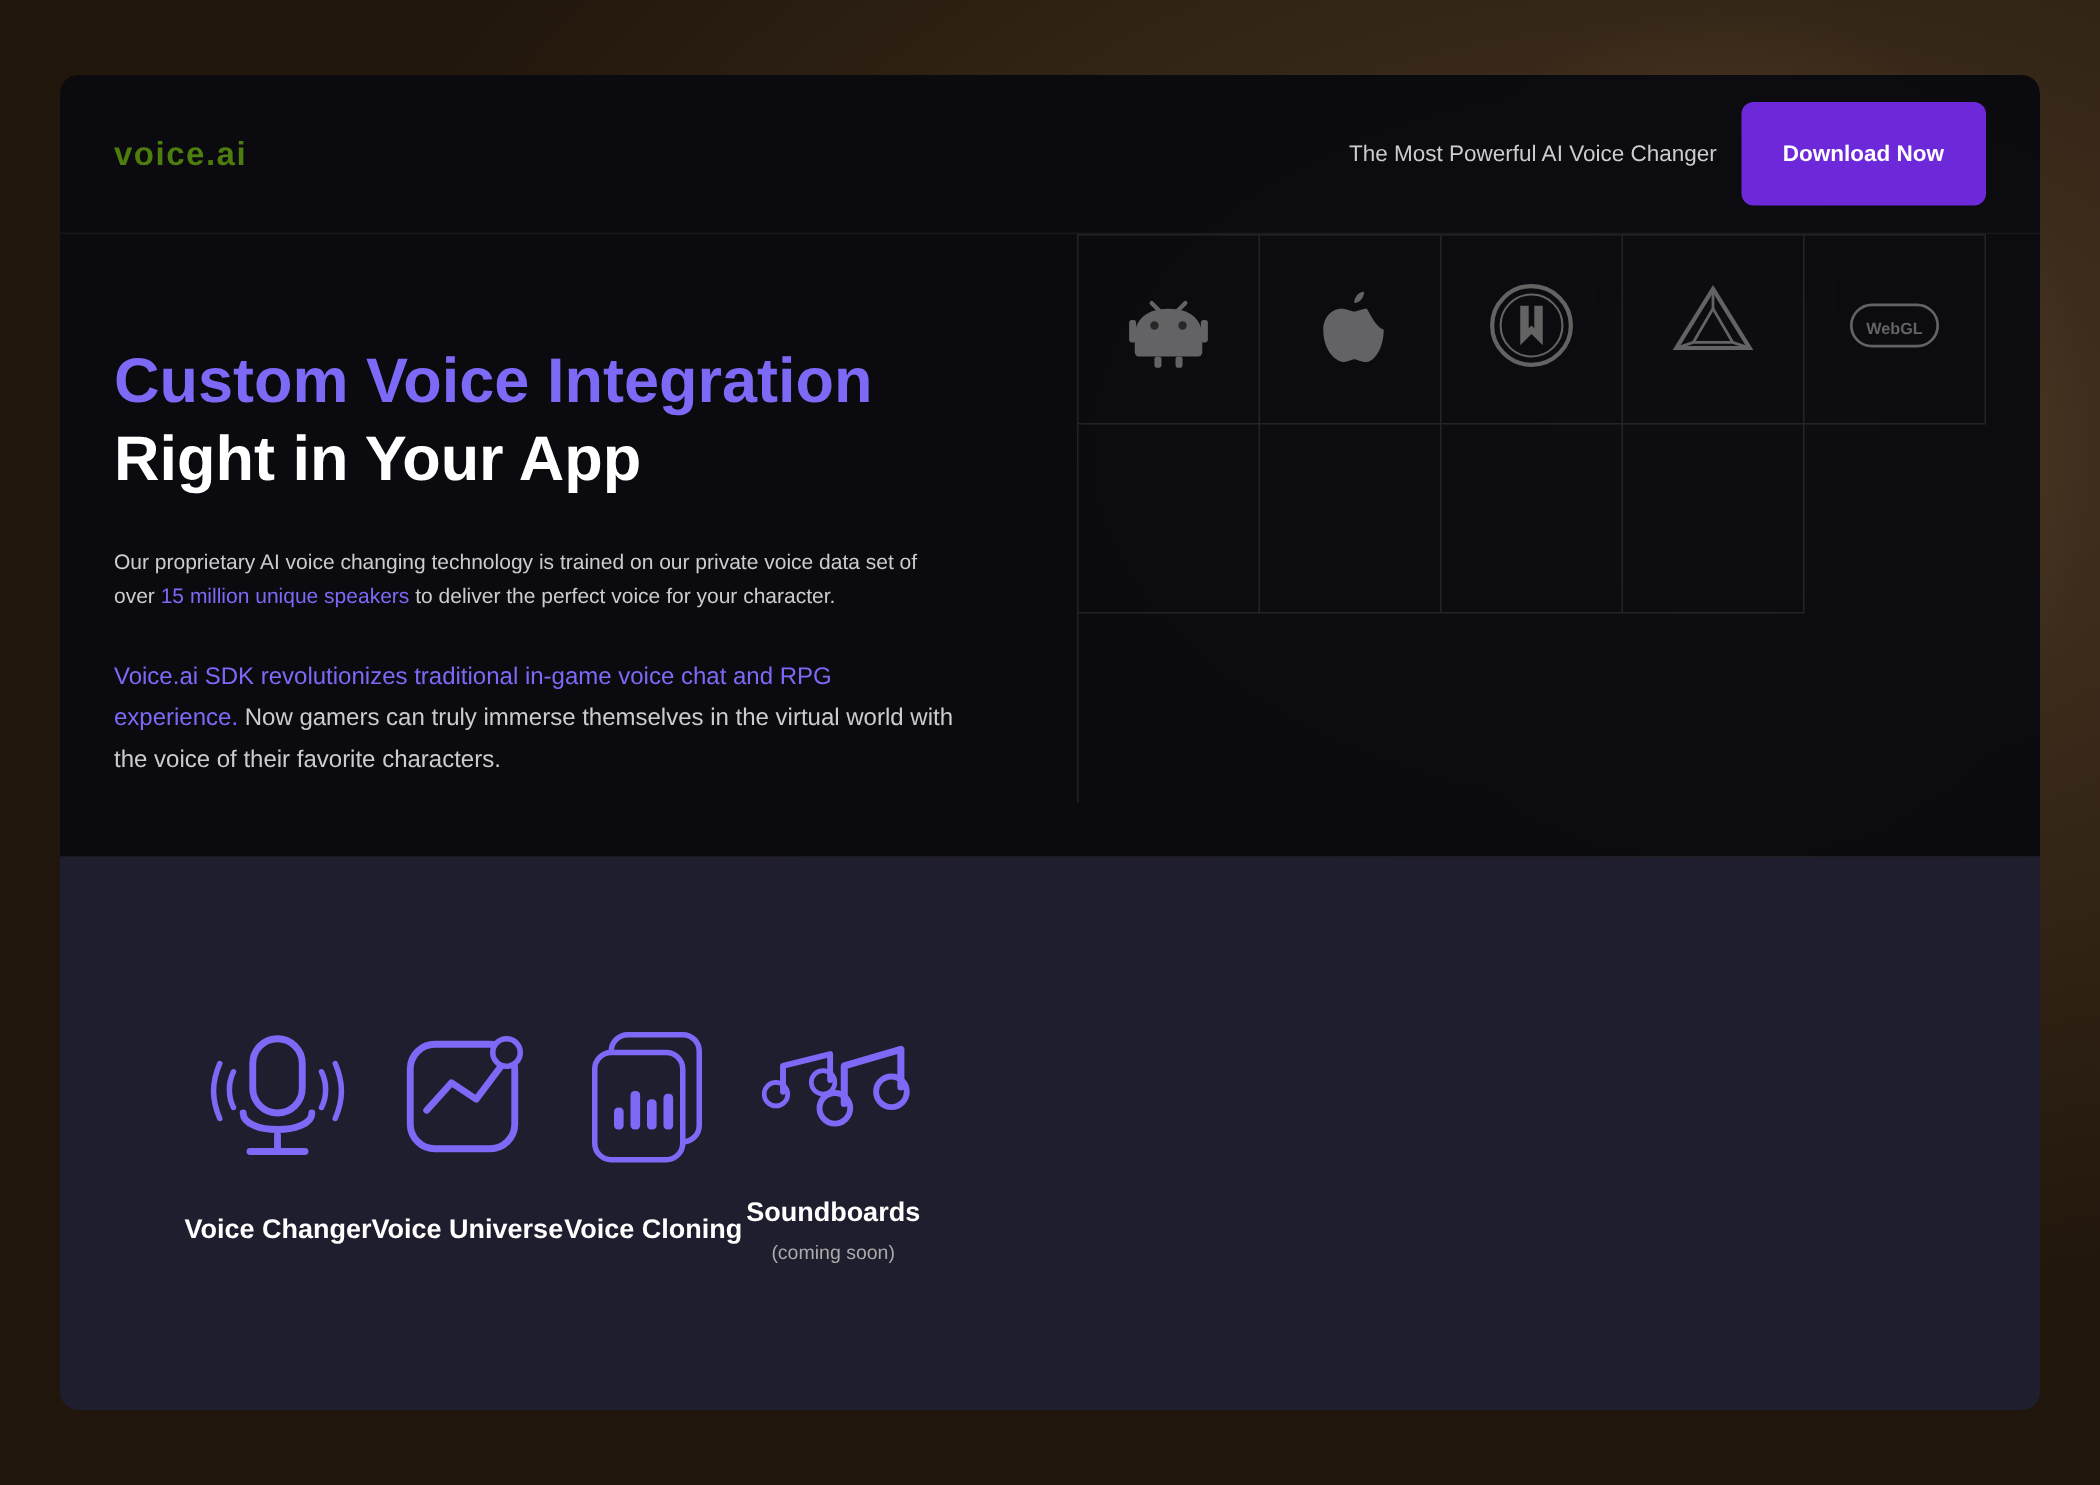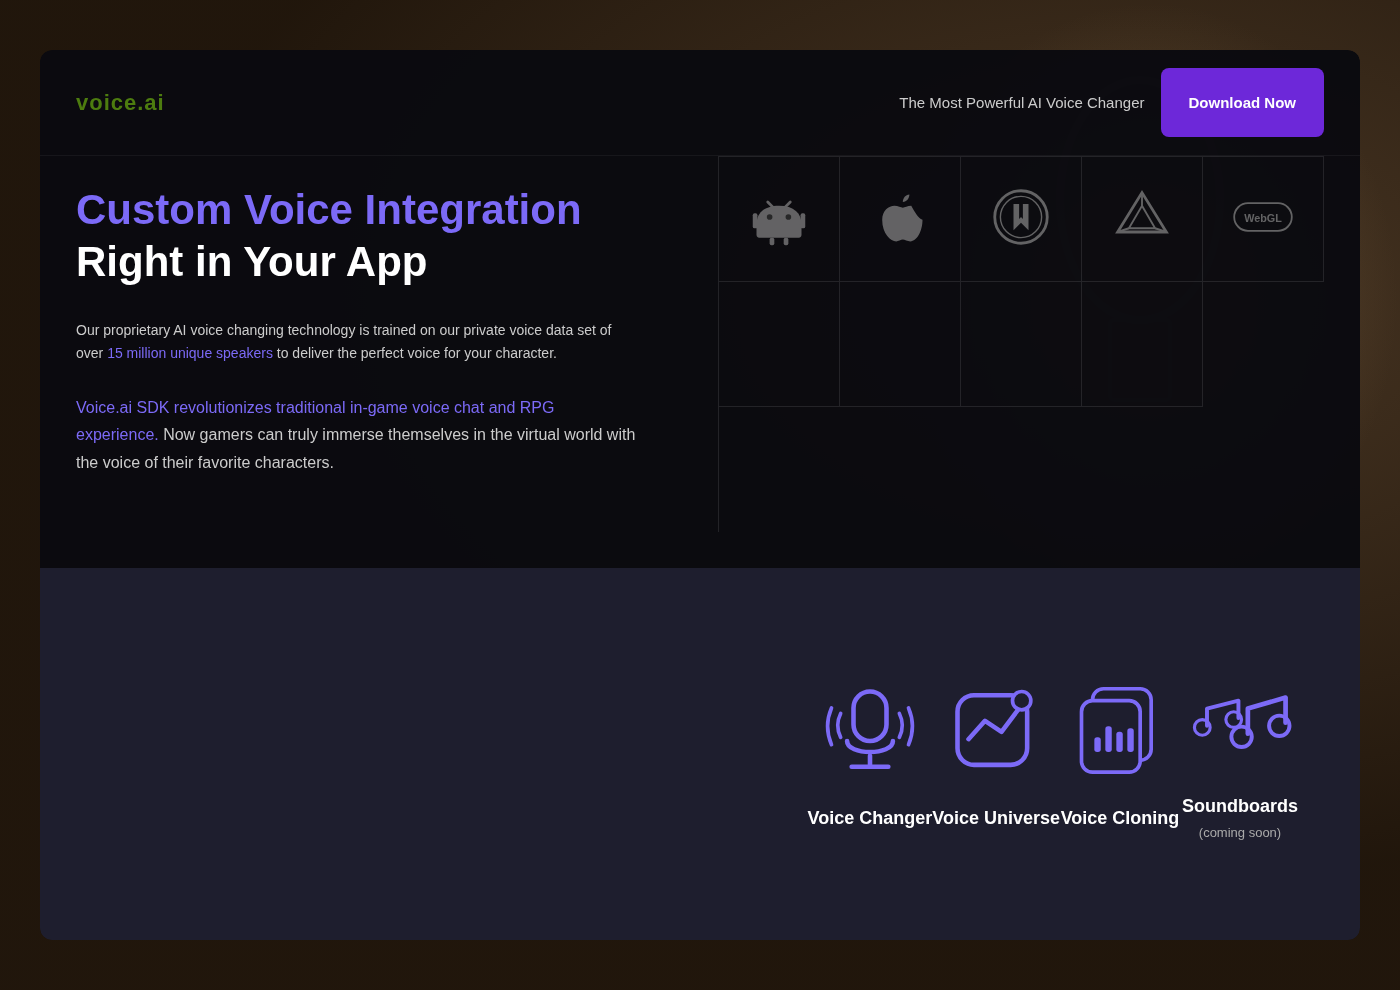--- a/index.html
+++ b/index.html
@@ -106,20 +106,21 @@
       flex: 1;
       padding-top: 30px;
     }
 
     .hero-title-colored {
       color: #7c6af7;
       font-size: 42px;
       font-weight: 800;
       line-height: 1.15;
       margin-bottom: 4px;
+      margin-top: 44px;
     }
 
     .hero-title-white {
       color: white;
       font-size: 42px;
       font-weight: 800;
       line-height: 1.15;
       margin-bottom: 32px;
     }
 
@@ -184,21 +185,21 @@
       width: 60px;
       height: 60px;
     }
 
     
     .bottom-section {
       background: #1e1e2e;
       border-radius: 0 0 12px 12px;
       display: flex;
       align-items: center;
-      justify-content: flex-end;
+      justify-content: flex-start;
       padding: 40px 60px 50px 83px;
       flex: 1;
     }
 
     .feature-item {
       display: flex;
       flex-direction: column;
       align-items: center;
       gap: 18px;
     }

